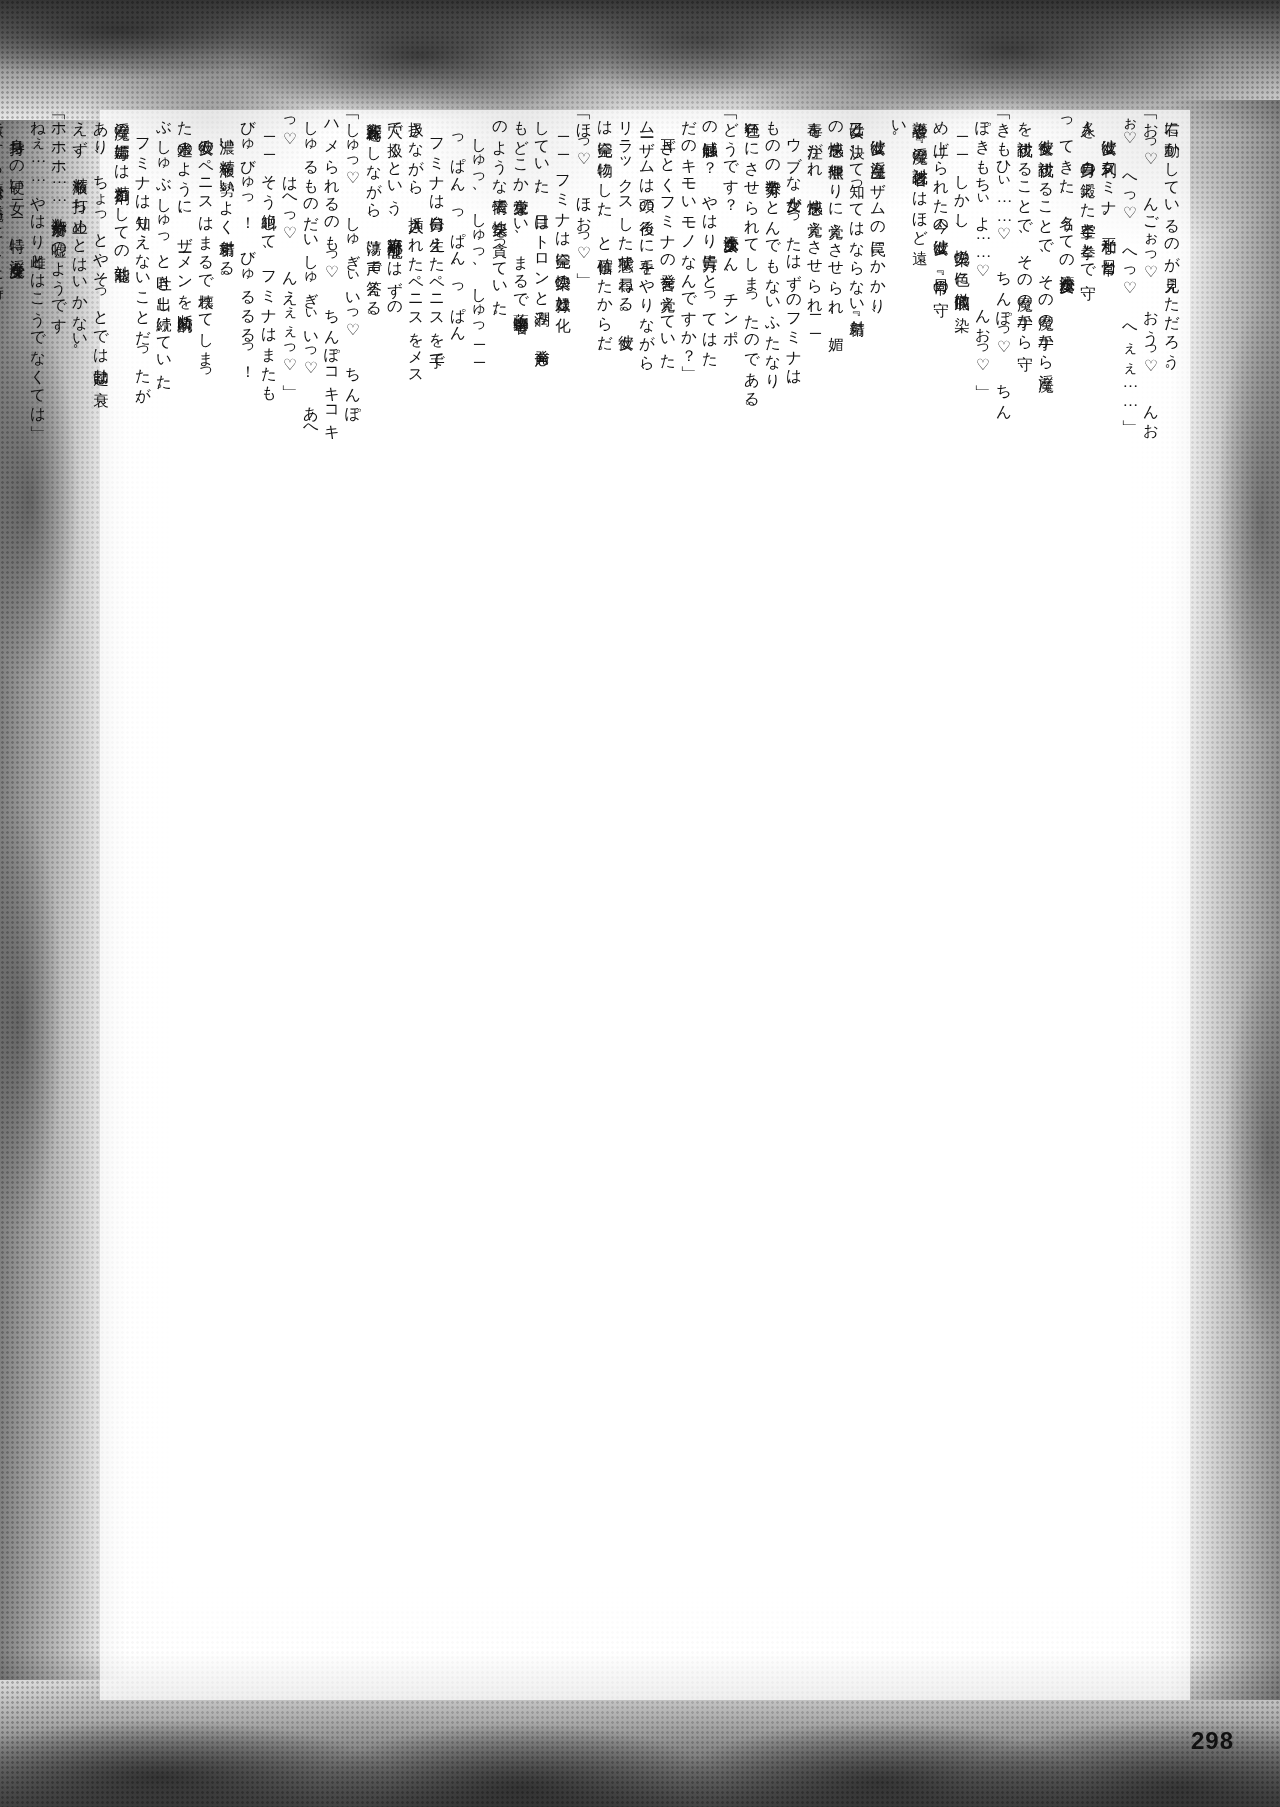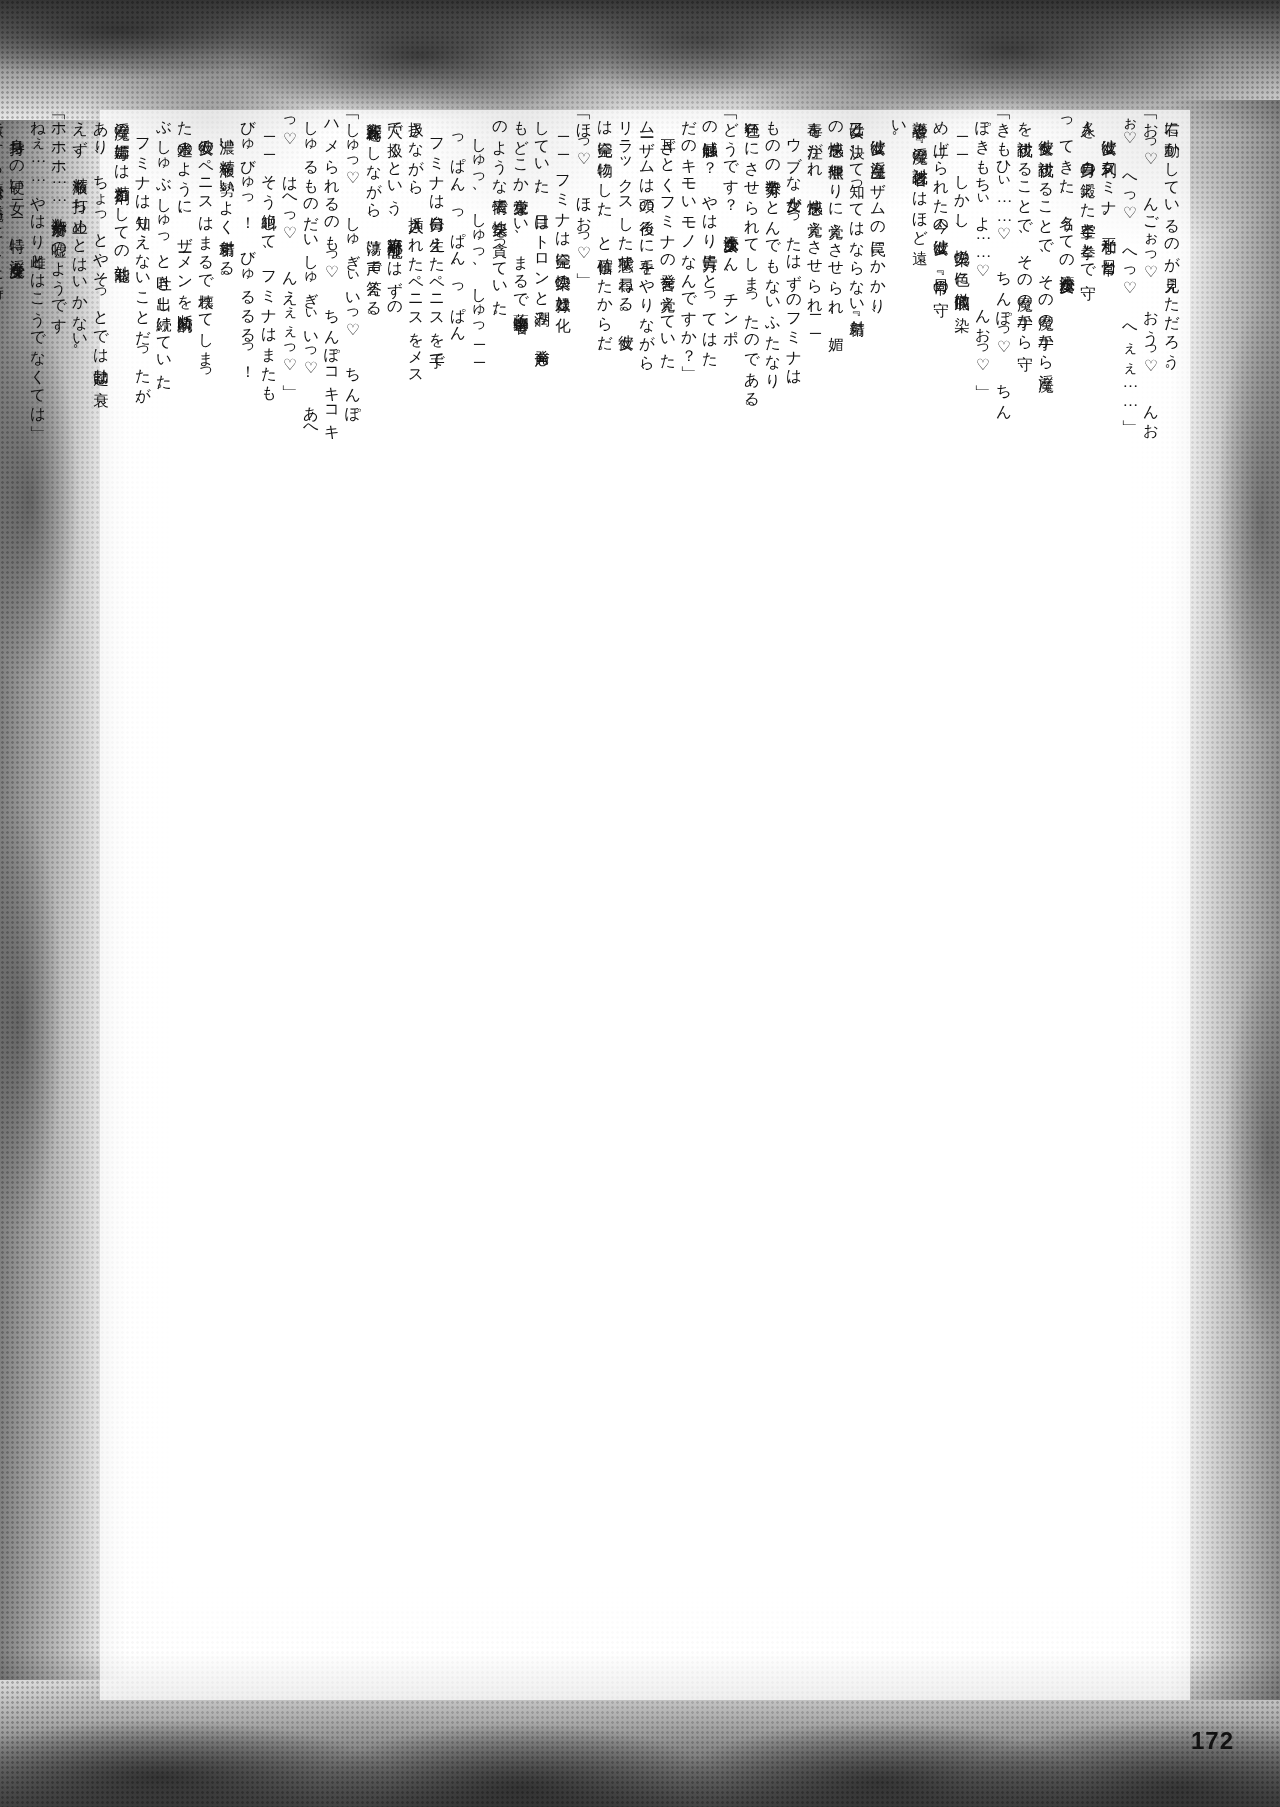--- a/index.html
+++ b/index.html
@@ -191,14 +191,14 @@
       <div class="col">　フミナは知りえないことだったが、</div>
       <div class="col">淫魔の媚毒には精力剤としての効能も</div>
       <div class="col">あり、ちょっとやそっとでは勃起は衰</div>
       <div class="col">えず、精液も打ち止めとはいかない。</div>
       <div class="col">「ホホホ……数十分前が嘘のようです</div>
       <div class="col">ねぇ……やはり雌とはこうでなくては」</div>
       <div class="col">　身持ちの硬い女──特に淫魔少女を</div>
       <div class="col">敵にする魔法少女を手籠めにした時</div>
     </div>
 
-  <div class="page-number">172</div>
+  <div class="page-number">298</div>
 </div>
 
 </body></html>

